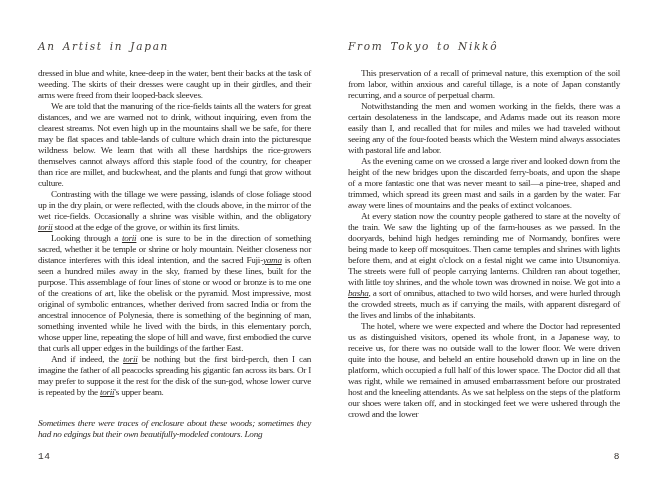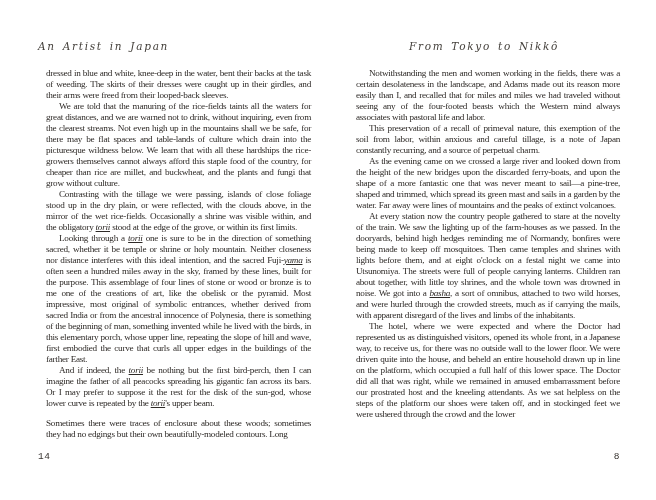--- a/index.html
+++ b/index.html
@@ -30,36 +30,36 @@
     width: 100%;
     font-family: "DejaVu Serif", serif;
     font-style: italic;
     font-size: 10.5px;
     letter-spacing: 1.7px;
     word-spacing: 2px;
     color: #45413c;
     white-space: nowrap;
   }
   .page-left  .running-head { left: 0; text-align: left; }
-  .page-right .running-head { right: 0; text-align: center; }
+  .page-right .running-head { right: 0; text-align: left; }
   .page-body {
     position: absolute;
     top: 68px;
-    left: 8px;
+    left: 0;
     right: 0;
     font-size: 9.2px;
     line-height: 11px;
     letter-spacing: -0.28px;
     word-spacing: 0.1px;
     text-align: justify;
     color: #2e2a27;
   }
   .page-body p { margin: 0; padding: 0; }
   .page-body p.indent { text-indent: 13px; }
-  .page-body p.gap { margin-top: 9px; }
+  .page-body p.gap { margin-top: 20px; font-style: italic; }
   .page-body i { font-style: italic; text-decoration: underline; }
   .folio {
     position: absolute;
     top: 451px;
     font-size: 9.5px;
     letter-spacing: 0.5px;
     color: #37332f;
     font-family: Liberation Mono, monospace;
   }
   .page-left  .folio { left: 0; }
@@ -79,22 +79,22 @@
         <p class="indent">Looking through a <i>torii</i> one is sure to be in the direction of something sacred, whether it be temple or shrine or holy mountain. Neither closeness nor distance interferes with this ideal intention, and the sacred Fuji-<i>yama</i> is often seen a hundred miles away in the sky, framed by these lines, built for the purpose. This assemblage of four lines of stone or wood or bronze is to me one of the creations of art, like the obelisk or the pyramid. Most impressive, most original of symbolic entrances, whether derived from sacred India or from the ancestral innocence of Polynesia, there is something of the beginning of man, something invented while he lived with the birds, in this elementary porch, whose upper line, repeating the slope of hill and wave, first embodied the curve that curls all upper edges in the buildings of the farther East.</p>
         <p class="indent">And if indeed, the <i>torii</i> be nothing but the first bird-perch, then I can imagine the father of all peacocks spreading his gigantic fan across its bars. Or I may prefer to suppose it the rest for the disk of the sun-god, whose lower curve is repeated by the <i>torii</i>'s upper beam.</p>
         <p class="gap">Sometimes there were traces of enclosure about these woods; sometimes they had no edgings but their own beautifully-modeled contours. Long</p>
       </div>
     <div class="folio">14</div>
   </div>
 
   <div class="page page-right">
     <div class="running-head">From Tokyo to Nikkô</div>
     <div class="page-body">
+        <p class="indent">This preservation of a recall of primeval nature, this exemption of the soil from labor, within anxious and careful tillage, is a note of Japan constantly recurring, and a source of perpetual charm.</p>
         <p class="indent">Notwithstanding the men and women working in the fields, there was a certain desolateness in the landscape, and Adams made out its reason more easily than I, and recalled that for miles and miles we had traveled without seeing any of the four-footed beasts which the Western mind always associates with pastoral life and labor.</p>
-        <p class="indent">This preservation of a recall of primeval nature, this exemption of the soil from labor, within anxious and careful tillage, is a note of Japan constantly recurring, and a source of perpetual charm.</p>
         <p class="indent">As the evening came on we crossed a large river and looked down from the height of the new bridges upon the discarded ferry-boats, and upon the shape of a more fantastic one that was never meant to sail—a pine-tree, shaped and trimmed, which spread its green mast and sails in a garden by the water. Far away were lines of mountains and the peaks of extinct volcanoes.</p>
         <p class="indent">At every station now the country people gathered to stare at the novelty of the train. We saw the lighting up of the farm-houses as we passed. In the dooryards, behind high hedges reminding me of Normandy, bonfires were being made to keep off mosquitoes. Then came temples and shrines with lights before them, and at eight o'clock on a festal night we came into Utsunomiya. The streets were full of people carrying lanterns. Children ran about together, with little toy shrines, and the whole town was drowned in noise. We got into a <i>basha</i>, a sort of omnibus, attached to two wild horses, and were hurled through the crowded streets, much as if carrying the mails, with apparent disregard of the lives and limbs of the inhabitants.</p>
         <p class="indent">The hotel, where we were expected and where the Doctor had represented us as distinguished visitors, opened its whole front, in a Japanese way, to receive us, for there was no outside wall to the lower floor. We were driven quite into the house, and beheld an entire household drawn up in line on the platform, which occupied a full half of this lower space. The Doctor did all that was right, while we remained in amused embarrassment before our prostrated host and the kneeling attendants. As we sat helpless on the steps of the platform our shoes were taken off, and in stockinged feet we were ushered through the crowd and the lower</p>
       </div>
     <div class="folio">8</div>
   </div>
 
 </div>
 
 </body></html>

